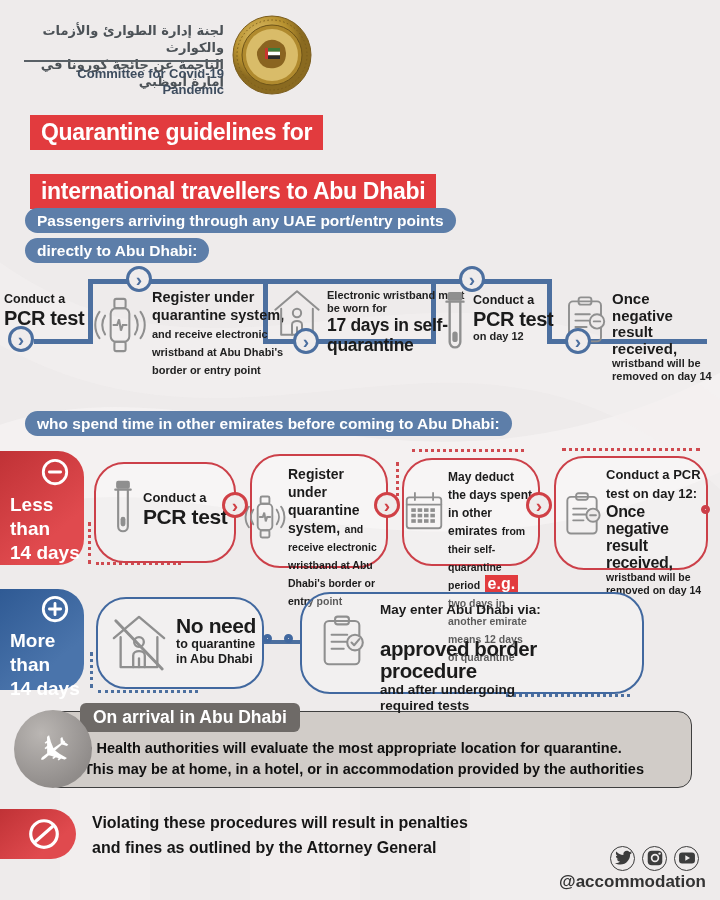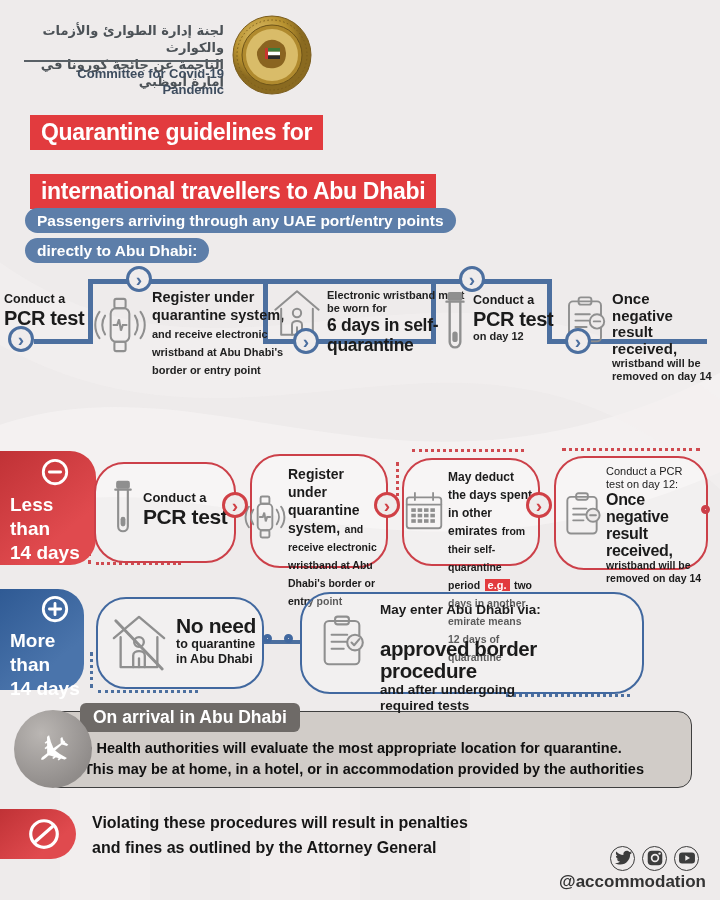--- a/index.html
+++ b/index.html
@@ -174,21 +174,21 @@
       <polyline points="4,28 30,6 56,28"></polyline>
       <polyline points="11,27 11,58 49,58 49,27"></polyline>
       <circle cx="30" cy="32" r="5"></circle>
       <path d="M24 58 V46 c0-6 12-6 12 0 V58"></path>
         <line x1="30" y1="49" x2="30" y2="58"></line>
     </g>
   </svg>
 
   <div class="stept" style="left:327px;top:289px;width:140px;">
     <div class="s-rg">Electronic wristband must be worn for</div>
-    <div style="font-size:17.5px;font-weight:bold;line-height:20px;letter-spacing:-0.3px;">6 days in self-quarantine</div>
+    <div style="font-size:17.5px;font-weight:bold;line-height:20px;letter-spacing:-0.3px;">17 days in self-quarantine</div>
   </div>
 
   <svg class="stept" style="left:441px;top:291px;" width="28" height="66" viewBox="0 0 26 62">
     <g stroke="#8f8f8f" stroke-width="2.2" fill="none" stroke-linecap="round">
       <rect x="7" y="2" width="12" height="6" rx="1" fill="#8f8f8f"></rect>
       <path d="M8 10 V48 a5 5 0 0 0 10 0 V10"></path>
       <line x1="5" y1="10" x2="21" y2="10"></line>
       <rect x="10.5" y="38" width="5" height="10" rx="2.5" fill="#8f8f8f" stroke="none"></rect>
     </g>
   </svg>
@@ -209,22 +209,23 @@
       <circle cx="45" cy="35" r="9" fill="#eeebeb"></circle>
         <line x1="41" y1="35" x2="49" y2="35"></line>
     </g>
   </svg>
 
   <div class="stept" style="left:612px;top:291px;width:102px;">
     <div class="s-md" style="font-size:15px;line-height:16.5px;">Once negative result received,</div>
     <div class="s-rg2">wristband will be removed on day 14</div>
   </div>
 
-
-  <div class="tab red" style="top:451px;width:96px;height:114px;">
+  <div class="abs pill z" style="left:25px;top:411px;">who spend time in other emirates before coming to Abu Dhabi:</div>
+
+  <div class="tab red" style="top:451px;width:84px;height:114px;">
     <svg style="position:absolute;left:40px;top:6px;" width="30" height="30" viewBox="0 0 32 32">
       <circle cx="16" cy="16" r="12.5" stroke="#fff" stroke-width="3" fill="none"></circle>
       <line x1="10" y1="16" x2="22" y2="16" stroke="#fff" stroke-width="3" stroke-linecap="round"></line>
     </svg>
     <div class="tab-label" style="top:42px;">
       <div>Less than</div>
       <div>14 days</div>
     </div>
   </div>
 
@@ -281,39 +282,39 @@
         <rect x="8" y="32" width="5" height="4"></rect>
           <rect x="15" y="32" width="5" height="4"></rect>
           <rect x="22" y="32" width="5" height="4"></rect>
           <rect x="29" y="32" width="5" height="4"></rect>
       </g>
     </g>
   </svg>
   <div class="z" style="left:448px;top:467px;width:86px;">
     <span style="font-size:12px;font-weight:bold;line-height:13.5px;">May deduct the days spent in other emirates</span>
     <span style="font-size:10.5px;font-weight:600;line-height:13px;">from their self-quarantine period</span>
-    <span class="tag" style="font-size:11px;">e.g.</span>
+    <span class="tag" style="font-size:16px;">e.g.</span>
     <span style="font-size:10.5px;font-weight:600;line-height:13px;">two days in another emirate means 12 days of quarantine</span>
   </div>
   <div class="chev red" style="left:526px;top:492px;">›</div>
 
   <div class="card" style="left:554px;top:456px;width:154px;height:114px;"></div>
   <svg class="z" style="left:560px;top:488px;" width="44" height="50" viewBox="0 0 60 64">
     <g stroke="#8f8f8f" stroke-width="2.6" fill="none" stroke-linecap="round">
       <rect x="10" y="10" width="40" height="50" rx="5"></rect>
       <rect x="22" y="5" width="16" height="9" rx="3"></rect>
       <line x1="18" y1="26" x2="36" y2="26"></line>
         <line x1="18" y1="34" x2="36" y2="34"></line>
         <line x1="18" y1="42" x2="32" y2="42"></line>
       <circle cx="45" cy="35" r="9" fill="#eeebeb"></circle>
         <line x1="41" y1="35" x2="49" y2="35"></line>
     </g>
   </svg>
   <div class="z" style="left:606px;top:465px;width:96px;">
-    <div style="font-size:11px;font-weight:normal;line-height:13px;">Conduct a PCR test on day 12:</div>
+    <div style="font-size:13px;font-weight:bold;line-height:19px;">Conduct a PCR test on day 12:</div>
     <div style="font-size:16px;font-weight:bold;line-height:17px;letter-spacing:-0.3px;">Once negative result received,</div>
     <div style="font-size:10.5px;font-weight:600;line-height:12.5px;">wristband will be removed on day 14</div>
   </div>
   <div class="donut red" style="left:701px;top:505px;"></div>
 
   <div class="dot-v" style="left:88px;top:522px;height:42px;"></div>
   <div class="dot-h" style="left:96px;top:562px;width:85px;"></div>
   <div class="dot-h" style="left:412px;top:449px;width:112px;"></div>
   <div class="dot-v" style="left:396px;top:462px;height:48px;"></div>
   <div class="dot-h" style="left:562px;top:448px;width:138px;"></div>

